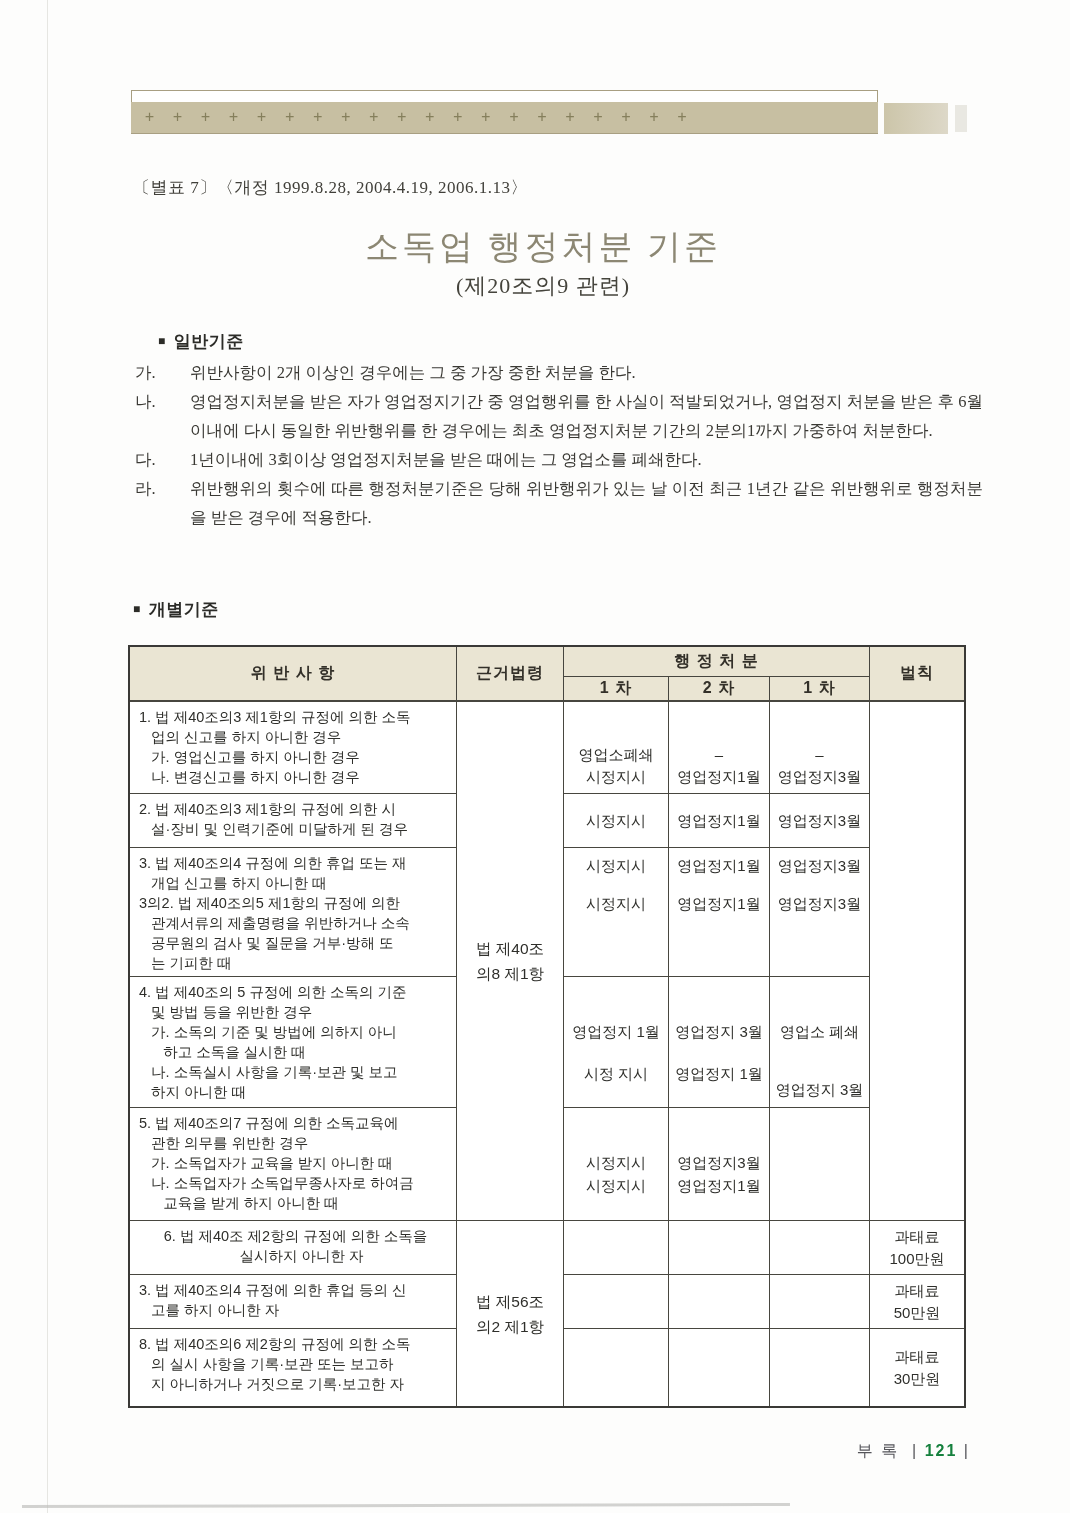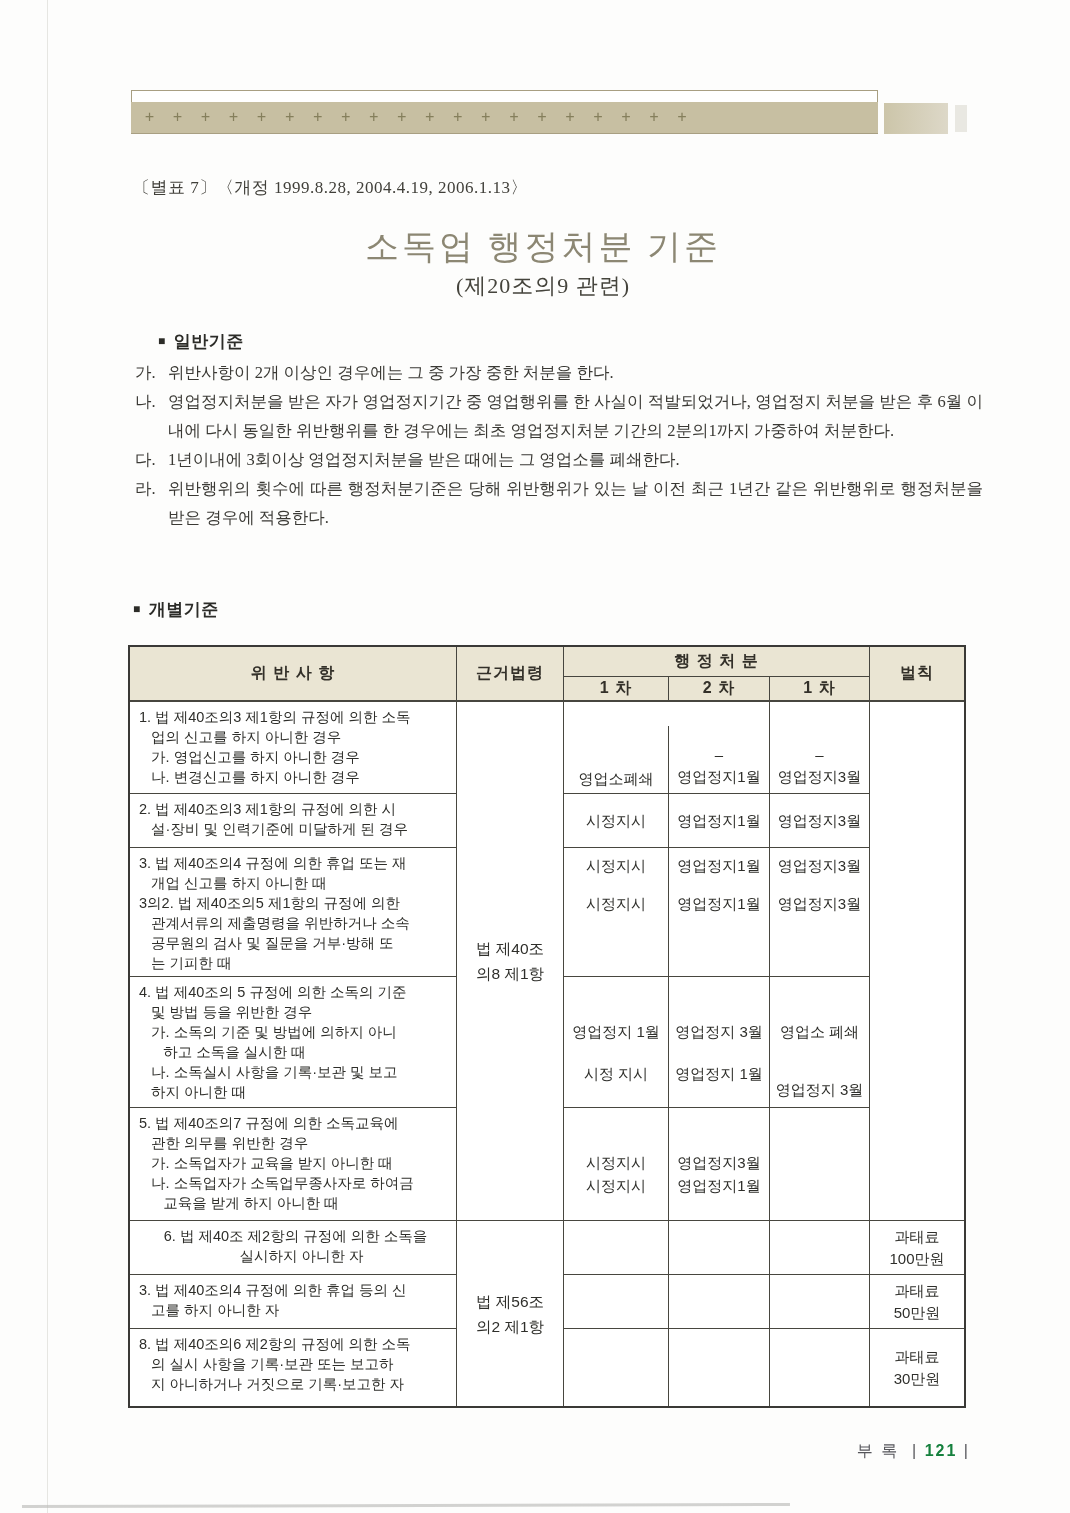--- a/index.html
+++ b/index.html
@@ -26,21 +26,21 @@
 
   .sec-heading{position:absolute;font-family:"Liberation Sans",sans-serif;font-weight:bold;
                font-size:17px;color:#2c2c28;letter-spacing:.5px;}
   .sec-heading .sq{font-size:12px;position:relative;top:-2px;margin-right:8px;}
   #gs-heading{left:122px;top:330px;margin-left:36px;}
   #ind-heading{left:133px;top:598px;}
 
   .gs-list{position:absolute;left:135px;top:358px;width:848px;font-size:16.5px;line-height:29px;color:#3a3934;}
   .gs-item{display:flex;}
   .gs-item .marker{width:33px;flex:0 0 33px;}
-  .gs-item .gs-text{flex:1;text-align:justify;}
+  .gs-item .gs-text{flex:1;text-align:justify;margin-left:22px;}
 
   
   #table-grid{position:absolute;left:128px;top:645px;width:834px;height:759px;
               border:2px solid #3a3936;background:#fff;display:grid;
               grid-template-columns:327px 107px 105px 101px 100px 1fr;
               grid-template-rows:30px 25px 92px 54px 129px 131px 113px 54px 54px 1fr;
               font-family:"Liberation Sans",sans-serif;color:#2f2f2b;}
   .tcell{border-right:1px solid #47463f;border-bottom:1px solid #47463f;box-sizing:border-box;overflow:hidden;}
   .no-r{border-right:none!important;}
   .no-b{border-bottom:none!important;}
@@ -114,21 +114,21 @@
     <div class="tcell th" style="grid-column:3/6;grid-row:1">행 정 처 분</div>
     <div class="tcell th hb2" style="grid-column:3;grid-row:2">1 차</div>
     <div class="tcell th hb2" style="grid-column:4;grid-row:2">2 차</div>
     <div class="tcell th hb2" style="grid-column:5;grid-row:2">1 차</div>
     <div class="tcell th hb2 no-r" style="grid-column:6;grid-row:1/3">벌칙</div>
 
   <div class="tcell violation" style="grid-area: 3 / 1 / 4;">1. 법 제40조의3 제1항의 규정에 의한 소독
    업의 신고를 하지 아니한 경우
    가. 영업신고를 하지 아니한 경우
    나. 변경신고를 하지 아니한 경우</div>
-      <div class="tcell disp va-r1" style="grid-area: 3 / 3 / 4; margin-top: 24px;">
+      <div class="tcell disp va-r1" style="grid-area: 3 / 3 / 4;">
         <div>영업소폐쇄</div>
         <div>시정지시</div>
       </div>
       <div class="tcell disp va-r1" style="grid-area: 3 / 4 / 4;">
         <div>–</div>
         <div>영업정지1월</div>
       </div>
       <div class="tcell disp va-r1" style="grid-area: 3 / 5 / 4;">
         <div>–</div>
         <div>영업정지3월</div>

